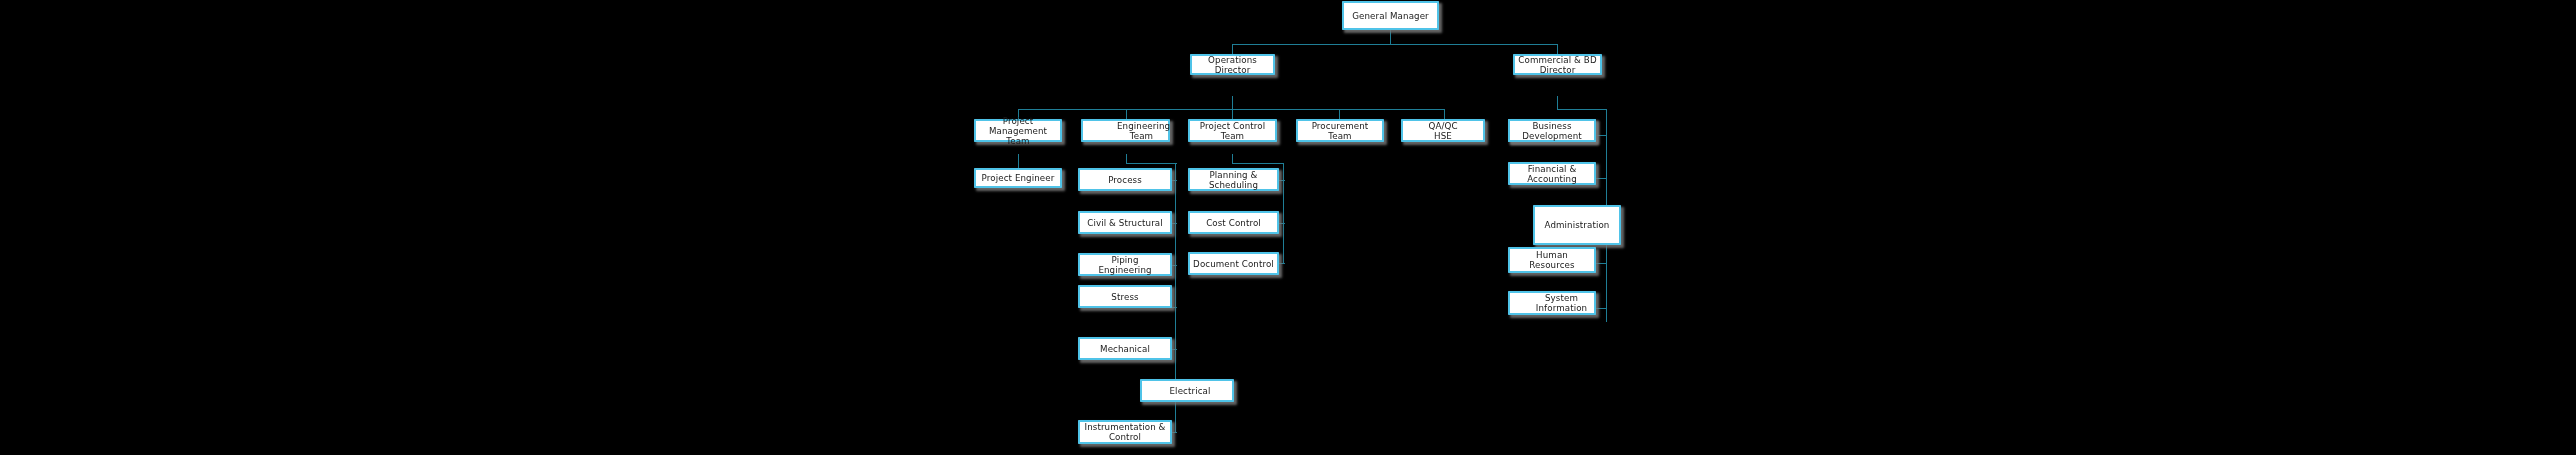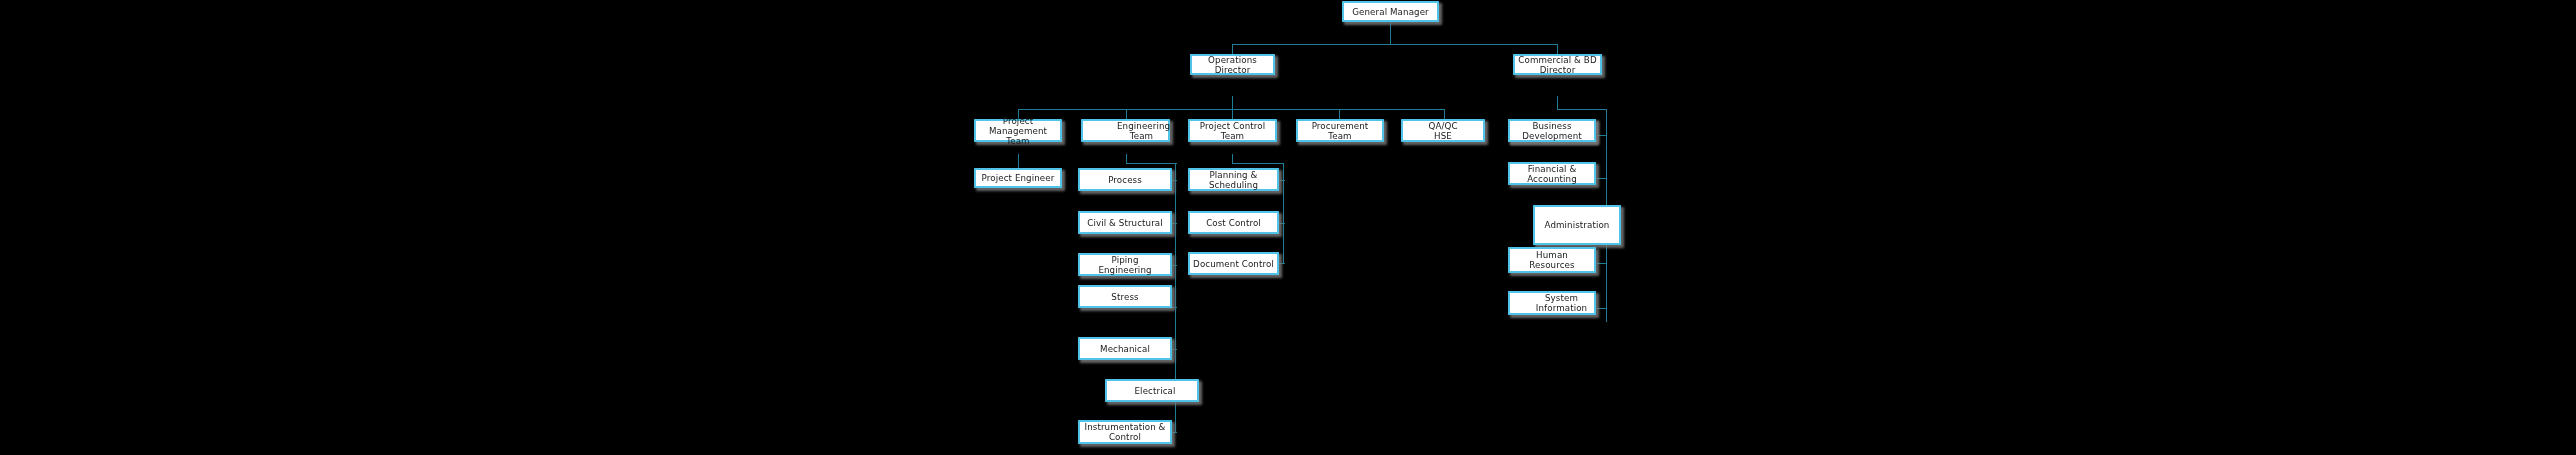--- a/index.html
+++ b/index.html
@@ -100,21 +100,21 @@
   <div class="conn h" style="left:1166px; top:391px; width:10.7px;"></div>
   <div class="conn h" style="left:1166px; top:432px; width:10.7px;"></div>
 
   <div class="conn v" style="left:1232px; top:154px; height:9.3px;"></div>
   <div class="conn h" style="left:1232px; top:163px; width:52px;"></div>
   <div class="conn v" style="left:1283px; top:163px; height:101px;"></div>
   <div class="conn h" style="left:1274px; top:180px; width:10.7px;"></div>
   <div class="conn h" style="left:1274px; top:223px; width:10.7px;"></div>
   <div class="conn h" style="left:1274px; top:263px; width:10.7px;"></div>
 
-  <div class="node" style="left:1342px; top:1.3px; width:97px; height:21px;">
+  <div class="node" style="left:1342px; top:1.3px; width:97px; height:29px;">
     <span class="node-label">General Manager</span>
   </div>
 
   <div class="node" style="left:1190px; top:54px; width:85px; height:21.3px;">
     <span class="node-label">Operations
 Director</span>
   </div>
 
   <div class="node" style="left:1513px; top:54px; width:89px; height:21.3px;">
     <span class="node-label">Commercial &amp; BD
@@ -167,21 +167,21 @@
   </div>
 
   <div class="node" style="left:1078px; top:285px; width:94px; height:23px;">
     <span class="node-label">Stress</span>
   </div>
 
   <div class="node" style="left:1078px; top:337px; width:94px; height:23px;">
     <span class="node-label">Mechanical</span>
   </div>
 
-  <div class="node" style="left:1105px; top:379px; width:94px; height:23px;padding-left:8px;">
+  <div class="node" style="left:1140px; top:379px; width:94px; height:23px;padding-left:8px;">
     <span class="node-label">Electrical</span>
   </div>
 
   <div class="node" style="left:1078px; top:420px; width:94px; height:24px;">
     <span class="node-label">Instrumentation &amp;
 Control</span>
   </div>
 
   <div class="node" style="left:1188px; top:168px; width:91px; height:23px;">
     <span class="node-label">Planning &amp;

